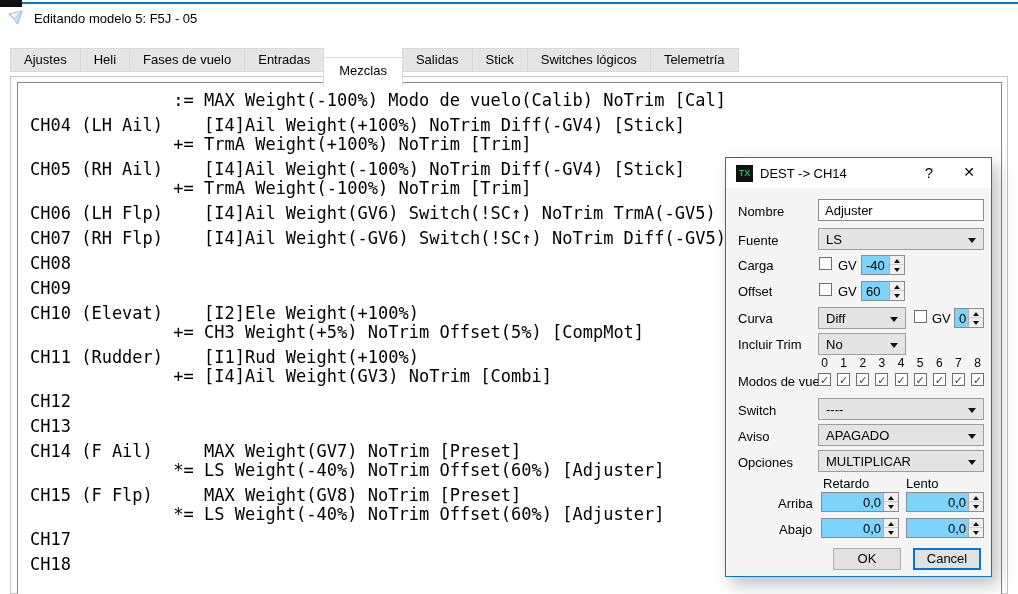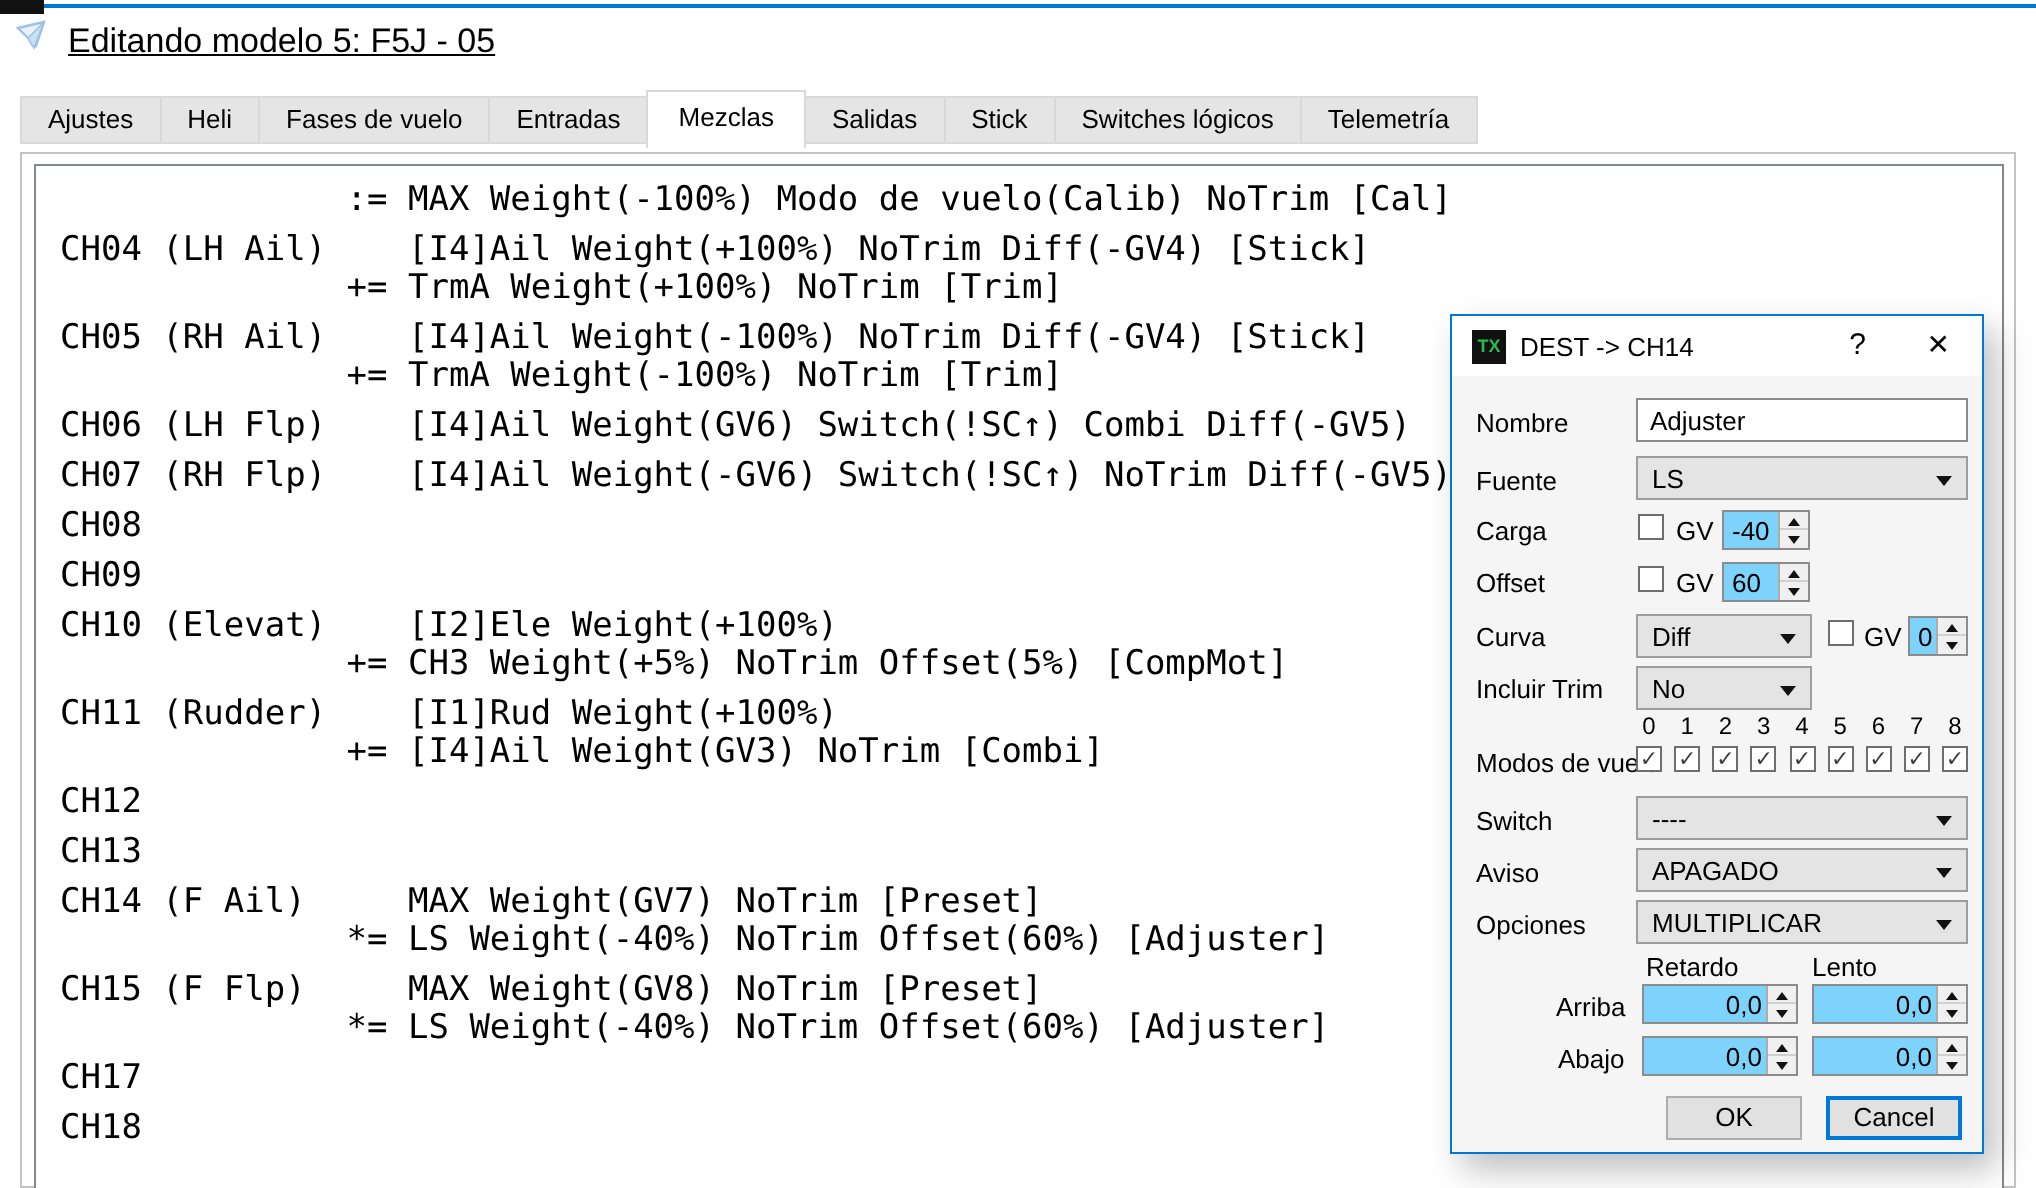--- a/index.html
+++ b/index.html
@@ -6,27 +6,27 @@
   html,body { width:1018px; height:594px; }
   body { position:relative; overflow:hidden; background:#ffffff;
          font-family:"Liberation Sans", sans-serif; color:#000; }
 
   
   .top-blue-line { position:absolute; left:0; top:2px; width:1018px; height:2px; background:#0078d7; }
   .top-black-frag { position:absolute; left:0; top:0; width:22px; height:7px; background:#111; }
 
   
   .app-icon { position:absolute; left:8px; top:10px; width:18px; height:18px; }
-  .window-title { position:absolute; left:34px; top:11px; font-size:17px;text-decoration:underline; }
+  .window-title { position:absolute; left:34px; top:11px; font-size:13px; }
 
   
   .tab-bar { position:absolute; left:10px; top:45px; display:flex; align-items:flex-start; }
   .tab { margin-top:3px; padding:3px 13px 4px; font-size:13px; background:#e5e5e5;
          border:1px solid #d9d9d9; margin-right:-1px; white-space:nowrap; }
-  .tab.active { margin-top:0; padding:5px 15px 8px; background:#fff; border-bottom:0;
+  .tab.active { margin-top:12px; padding:5px 15px 8px; background:#fff; border-bottom:0;
                 position:relative; z-index:2; }
 
   
   .pane { position:absolute; left:10px; top:76px; width:998px; height:518px;
           border:1px solid #c3c3c3; background:#fff; }
   .mixer-area { position:absolute; left:6px; top:5px; width:985px; height:513px;
                 border:1px solid #828790; background:#fff; overflow:hidden;
                 padding:4px 0 0 12px; }
   .mixer-area pre { font-family:"DejaVu Sans Mono", monospace; font-size:17px;
                     line-height:19px; margin:4px 0 6px 0; white-space:pre; }
@@ -104,21 +104,21 @@
     <div class="tab">Telemetría</div>
   </div>
 
 <div class="pane">
   <div class="mixer-area">
       <pre>              := MAX Weight(-100%) Modo de vuelo(Calib) NoTrim [Cal]</pre>
       <pre>CH04 (LH Ail)    [I4]Ail Weight(+100%) NoTrim Diff(-GV4) [Stick]
               += TrmA Weight(+100%) NoTrim [Trim]</pre>
       <pre>CH05 (RH Ail)    [I4]Ail Weight(-100%) NoTrim Diff(-GV4) [Stick]
               += TrmA Weight(-100%) NoTrim [Trim]</pre>
-      <pre>CH06 (LH Flp)    [I4]Ail Weight(GV6) Switch(!SC↑) Combi Diff(-GV5)</pre>
+      <pre>CH06 (LH Flp)    [I4]Ail Weight(GV6) Switch(!SC↑) NoTrim TrmA(-GV5)</pre>
       <pre>CH07 (RH Flp)    [I4]Ail Weight(-GV6) Switch(!SC↑) NoTrim Diff(-GV5)</pre>
       <pre>CH08</pre>
       <pre>CH09</pre>
       <pre>CH10 (Elevat)    [I2]Ele Weight(+100%)
               += CH3 Weight(+5%) NoTrim Offset(5%) [CompMot]</pre>
       <pre>CH11 (Rudder)    [I1]Rud Weight(+100%)
               += [I4]Ail Weight(GV3) NoTrim [Combi]</pre>
       <pre>CH12</pre>
       <pre>CH13</pre>
       <pre>CH14 (F Ail)     MAX Weight(GV7) NoTrim [Preset]

